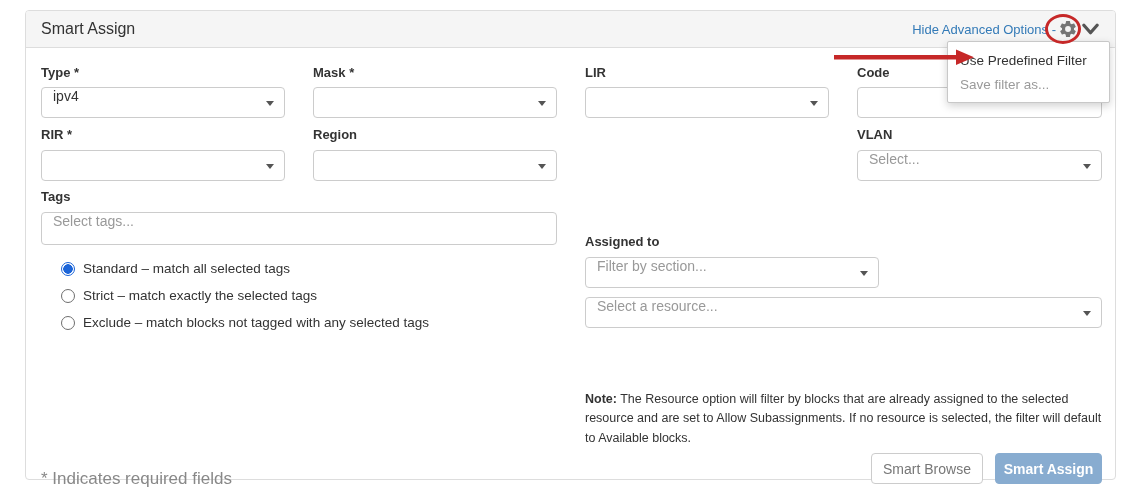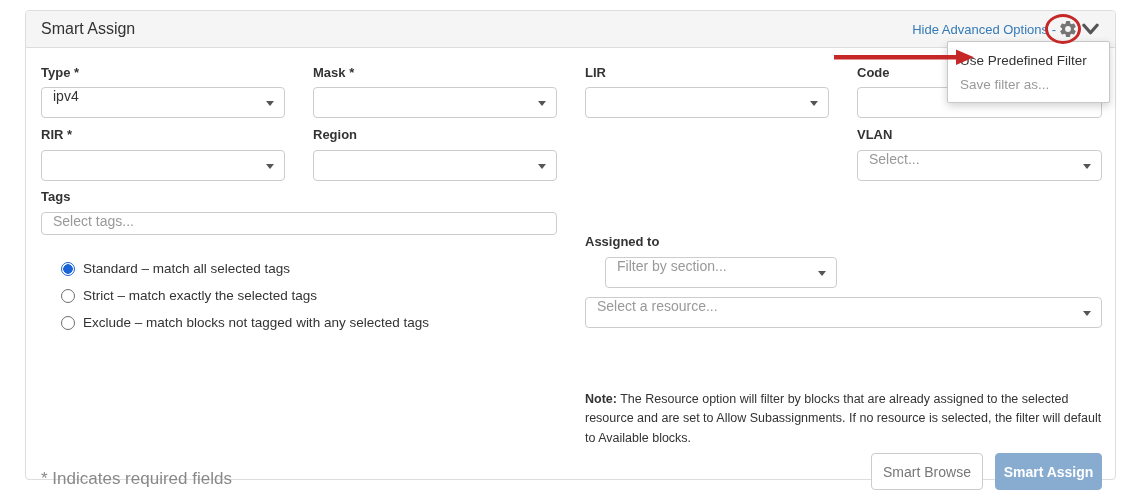--- a/index.html
+++ b/index.html
@@ -38,21 +38,21 @@
   .radio.sel { border-color:#1b64d8; background:radial-gradient(circle, #1b64d8 0 4.5px, #fff 5px); }
   .radio-label { font-size:13.5px; color:#333; }
 
   .note-box { position:absolute; left:544px; top:342px; width:517px;
               font-size:12.5px; color:#333; line-height:1.55; }
   .note-box b { font-weight:bold; }
 
   .required-hint { position:absolute; left:0; top:421px; font-size:17px; color:#888; }
 
   .btn-row { position:absolute; right:0; top:405px; display:flex; gap:12px; }
-  .btn { height:37px; border-radius:4px; font-size:14px; display:flex; align-items:center;
+  .btn { height:31px; border-radius:4px; font-size:14px; display:flex; align-items:center;
          justify-content:center; cursor:pointer; }
   .btn-browse { width:112px; background:#fff; border:1px solid #ccc; color:#777; }
   .btn-assign { width:107px; background:#88acd0; border:1px solid #88acd0; color:#fff; font-weight:bold; }
 
   .dropdown-menu { position:absolute; left:947px; top:41px; width:163px; z-index:30;
                    background:#fff; border:1px solid #c8c8c8; border-radius:2px;
                    box-shadow:0 3px 8px rgba(0,0,0,.18); padding:6px 0; }
   .menu-item { height:24px; display:flex; align-items:center; padding:0 12px;
                font-size:13.5px; color:#333; cursor:pointer; white-space:nowrap; }
   .menu-item.dim { color:#9a9a9a; }
@@ -119,39 +119,39 @@
       <div class="fld c2" style="top:102px">
         <span class="val"></span>
         <span class="caret"></span>
       </div>
       <div class="fld c4" style="top:102px">
         <span class="ph">Select...</span>
         <span class="caret"></span>
       </div>
 
       <div class="lbl" style="left:0; top:141px">Tags</div>
-      <div class="fld text" style="left:0; top:164px; width:516px; height:23px">
+      <div class="fld text" style="left:0; top:164px; width:516px; height:33px">
         <span class="ph">Select tags...</span>
       </div>
 
       <div class="radio-row" style="top:213px">
         <span class="radio sel"></span>
         <span class="radio-label">Standard – match all selected tags</span>
       </div>
       <div class="radio-row" style="top:240px">
         <span class="radio"></span>
         <span class="radio-label">Strict – match exactly the selected tags</span>
       </div>
       <div class="radio-row" style="top:267px">
         <span class="radio"></span>
         <span class="radio-label">Exclude – match blocks not tagged with any selected tags</span>
       </div>
 
       <div class="lbl" style="left:544px; top:186px">Assigned to</div>
-      <div class="fld" style="left:564px; top:209px; width:232px">
+      <div class="fld" style="left:544px; top:209px; width:294px">
         <span class="ph">Filter by section...</span>
         <span class="caret"></span>
       </div>
       <div class="fld" style="left:544px; top:249px; width:517px">
         <span class="ph">Select a resource...</span>
         <span class="caret"></span>
       </div>
 
       <div class="note-box"><b>Note:</b><span> The Resource option will filter by blocks that are already assigned to the selected resource and are set to Allow Subassignments. If no resource is selected, the filter will default to Available blocks.</span></div>
 

